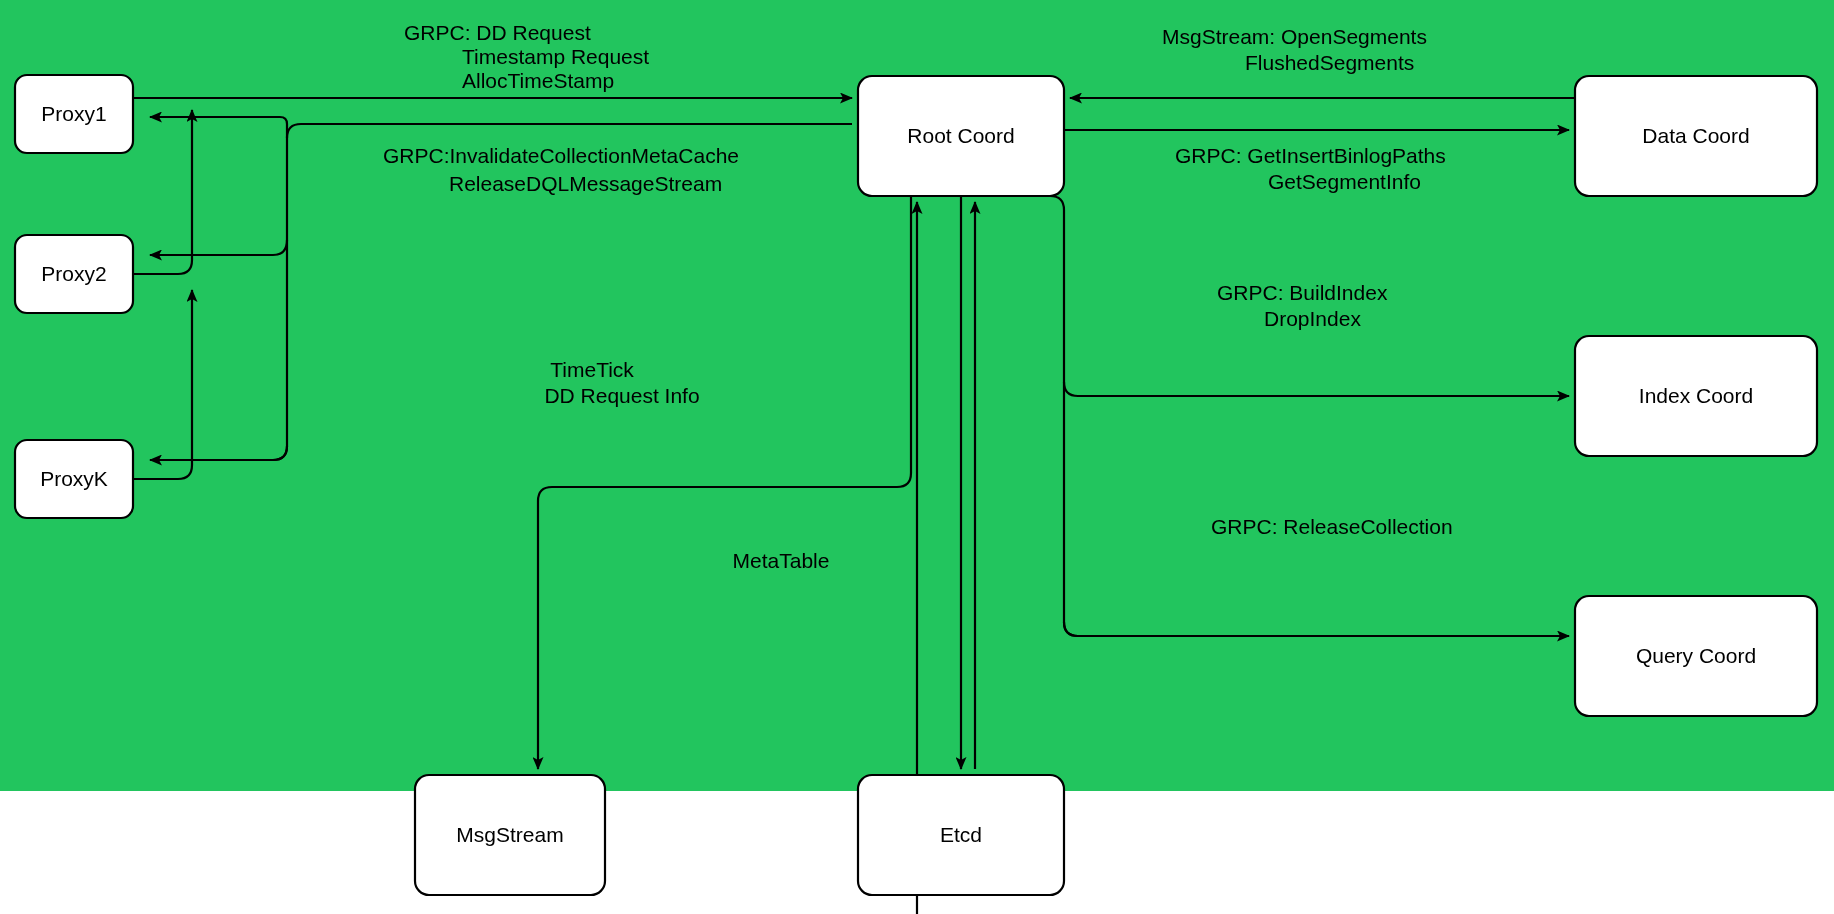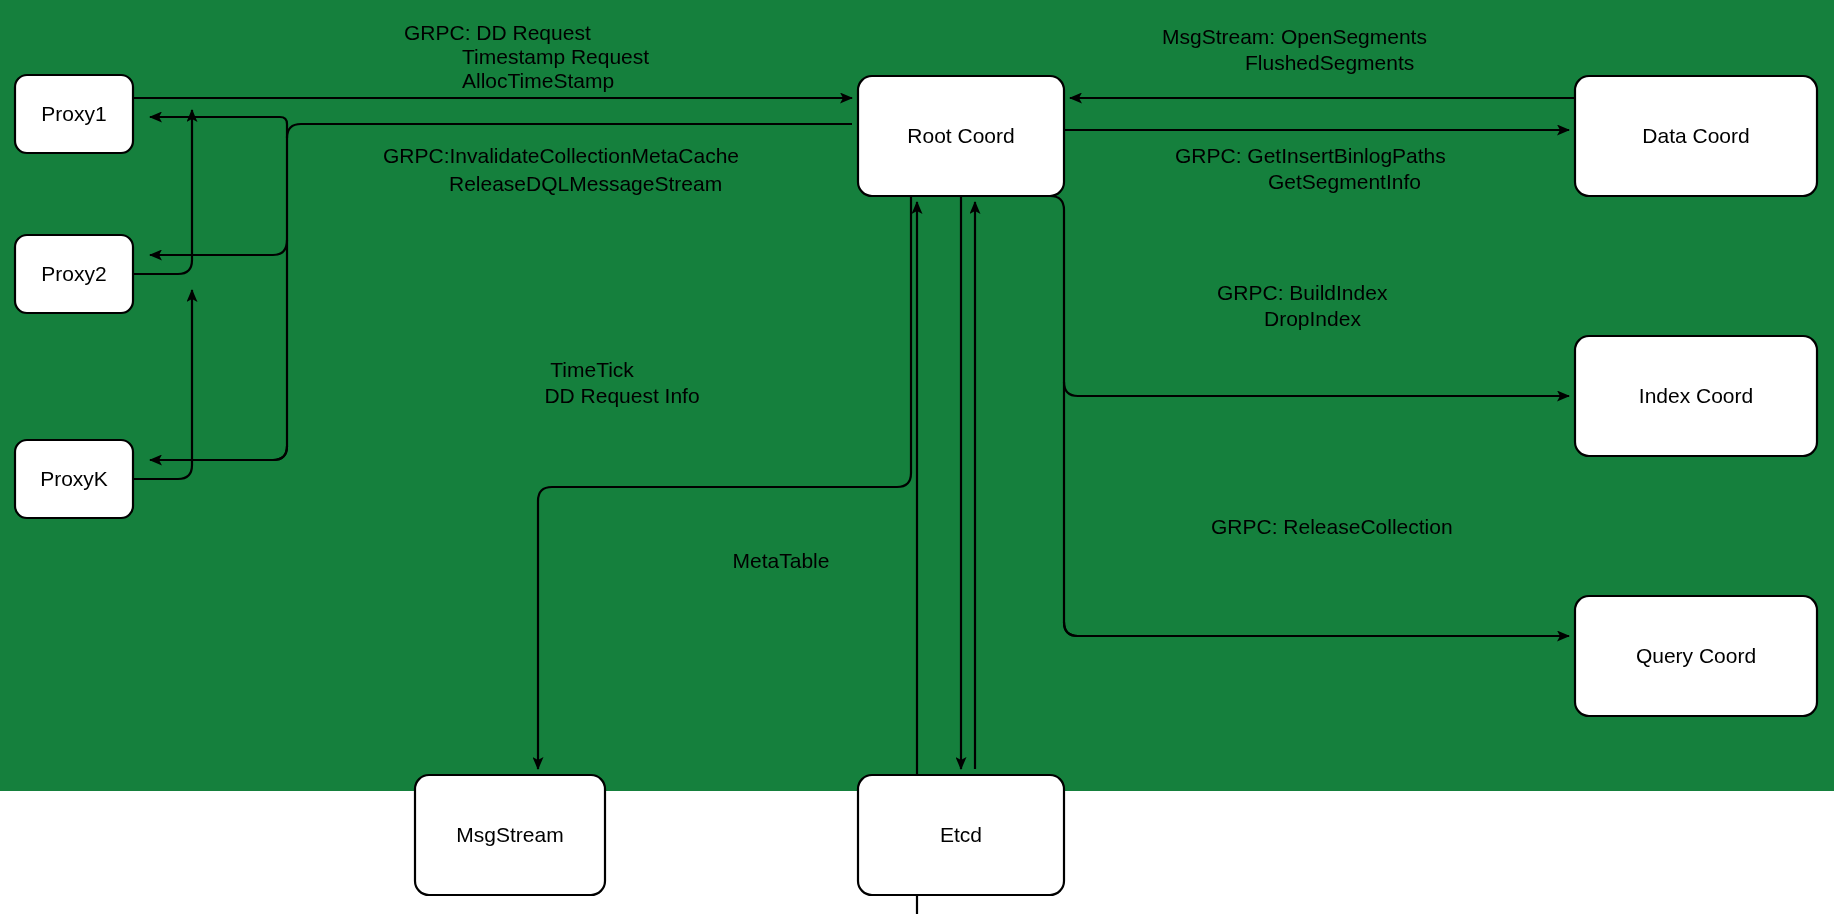--- a/index.html
+++ b/index.html
@@ -11,21 +11,21 @@
   body {
     font-family: "Liberation Sans", sans-serif;
     width: 1834px;
     height: 914px;
     overflow: hidden;
   }
   #diagram-root {
     position: relative;
     width: 1834px;
     height: 791px;
-    background: #15803d;
+    background: #22c55e;
   }
   svg.diagram-canvas {
     display: block;
     width: 1834px;
     height: 914px;
   }
   .node-shape {
     fill: #ffffff;
     stroke: #000000;
     stroke-width: 2.2;

